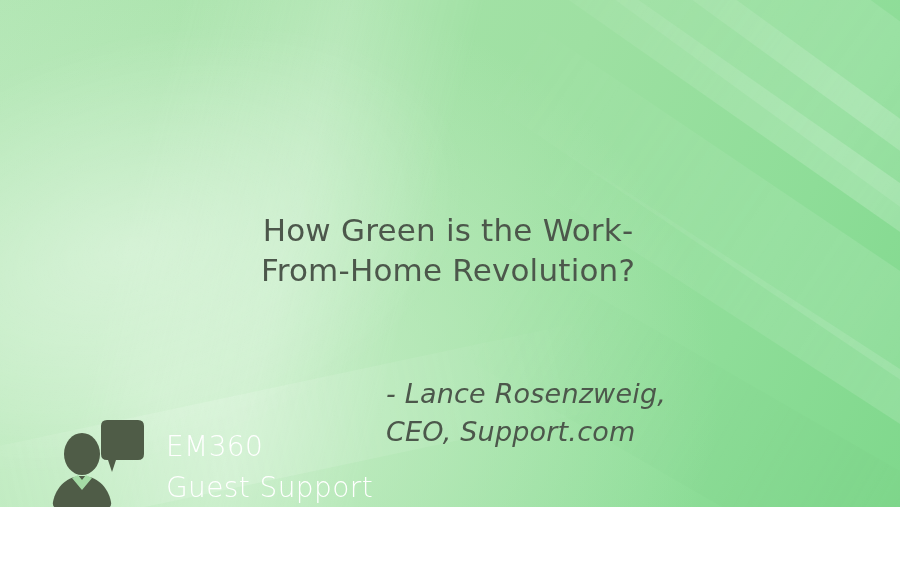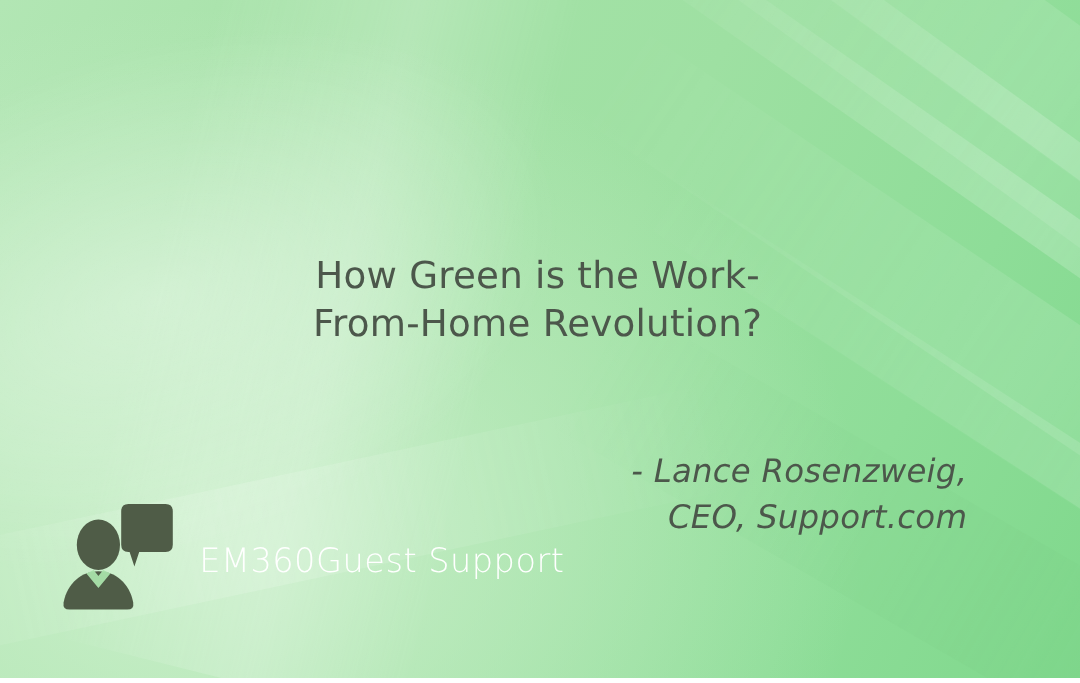--- a/index.html
+++ b/index.html
@@ -4,21 +4,21 @@
 <style>
   html, body {
     margin: 0;
     padding: 0;
     background: #ffffff;
   }
 
   #slide {
     position: relative;
     width: 900px;
-    height: 565px;
+    height: 507px;
     overflow: hidden;
     font-family: "DejaVu Sans", sans-serif;
     
     background:
       radial-gradient(ellipse 900px 700px at 18% 78%, rgba(205,240,205,0.95) 0%, rgba(205,240,205,0.0) 62%),
       linear-gradient(118deg, #b2e6b4 0%, #a6e2a8 26%, #9ee0a2 52%, #8edd98 78%, #7fd88c 100%);
   }
 
   
   .streaks {
@@ -128,21 +128,21 @@
     letter-spacing: .2px;
     white-space: pre-line;
   }
 
   
   .attribution {
     position: absolute;
     right: 94px;
     top: 375px;
     width: 420px;
-    text-align: right;
+    text-align: left;
     color: #4c574b;
     font-size: 27px;
     line-height: 38px;
     font-style: italic;
     font-weight: 400;
     letter-spacing: .2px;
     white-space: pre-line;
   }
 
   
@@ -155,21 +155,21 @@
     gap: 20px;
   }
   .brand-icon {
     width: 96px;
     height: 96px;
     flex: 0 0 auto;
     display: block;
   }
   .brand-text {
     display: flex;
-    flex-direction: row;
+    flex-direction: column;
     justify-content: center;
     margin-top: 10px;
   }
   .brand-line {
     color: #ffffff;
     font-size: 28px;
     line-height: 41px;
     font-weight: 300;
     letter-spacing: .4px;
     white-space: nowrap;

